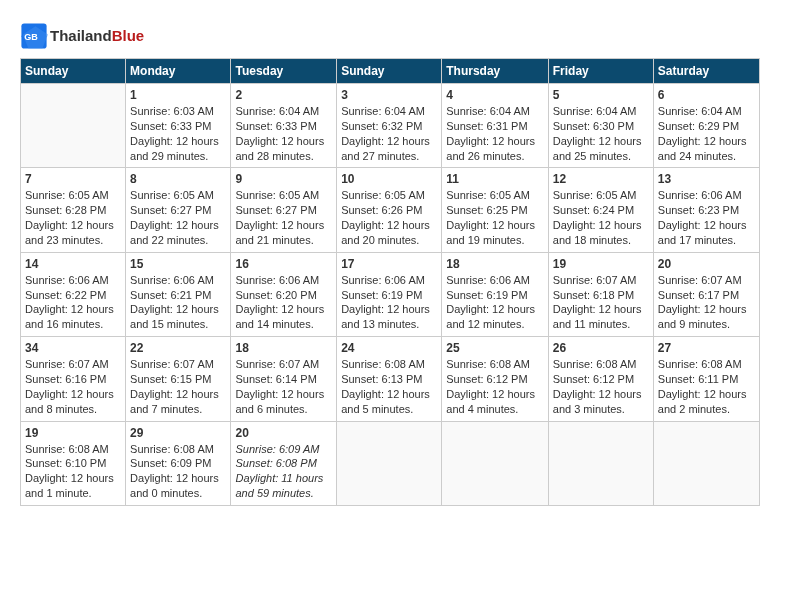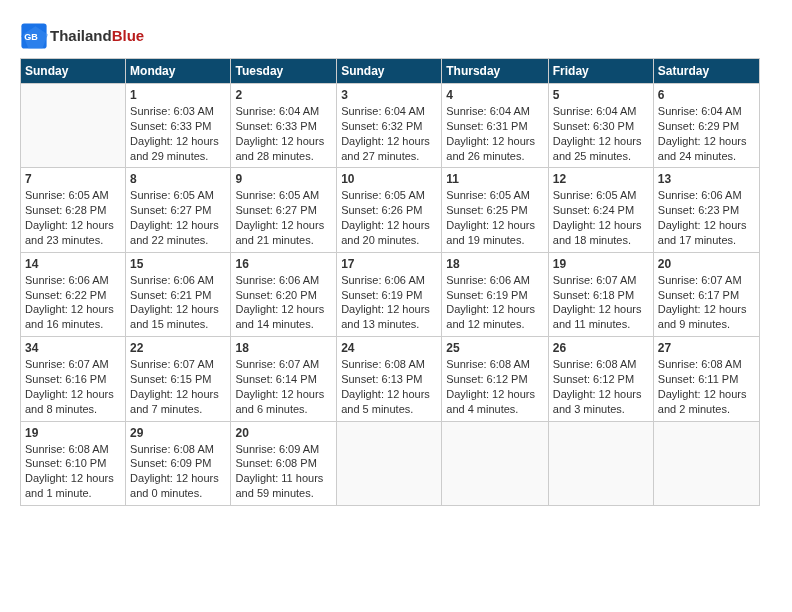--- a/index.html
+++ b/index.html
@@ -324,21 +324,21 @@
           </td>
           <td>
             <span class="day-number">29</span>
             <div class="cell-text" style="white-space: pre-line;">Sunrise: 6:08 AM
 Sunset: 6:09 PM
 Daylight: 12 hours
 and 0 minutes.</div>
           </td>
           <td>
             <span class="day-number">20</span>
-            <div class="cell-text" style="white-space: pre-line;">Sunrise: 6:09 AM
+            <div class="cell-text" style="white-space: pre-line; font-style: italic;">Sunrise: 6:09 AM
 Sunset: 6:08 PM
 Daylight: 11 hours
 and 59 minutes.</div>
           </td>
           <td class="empty-cell"></td>
           <td class="empty-cell"></td>
           <td class="empty-cell"></td>
           <td class="empty-cell"></td>
         </tr>
       </tbody>

